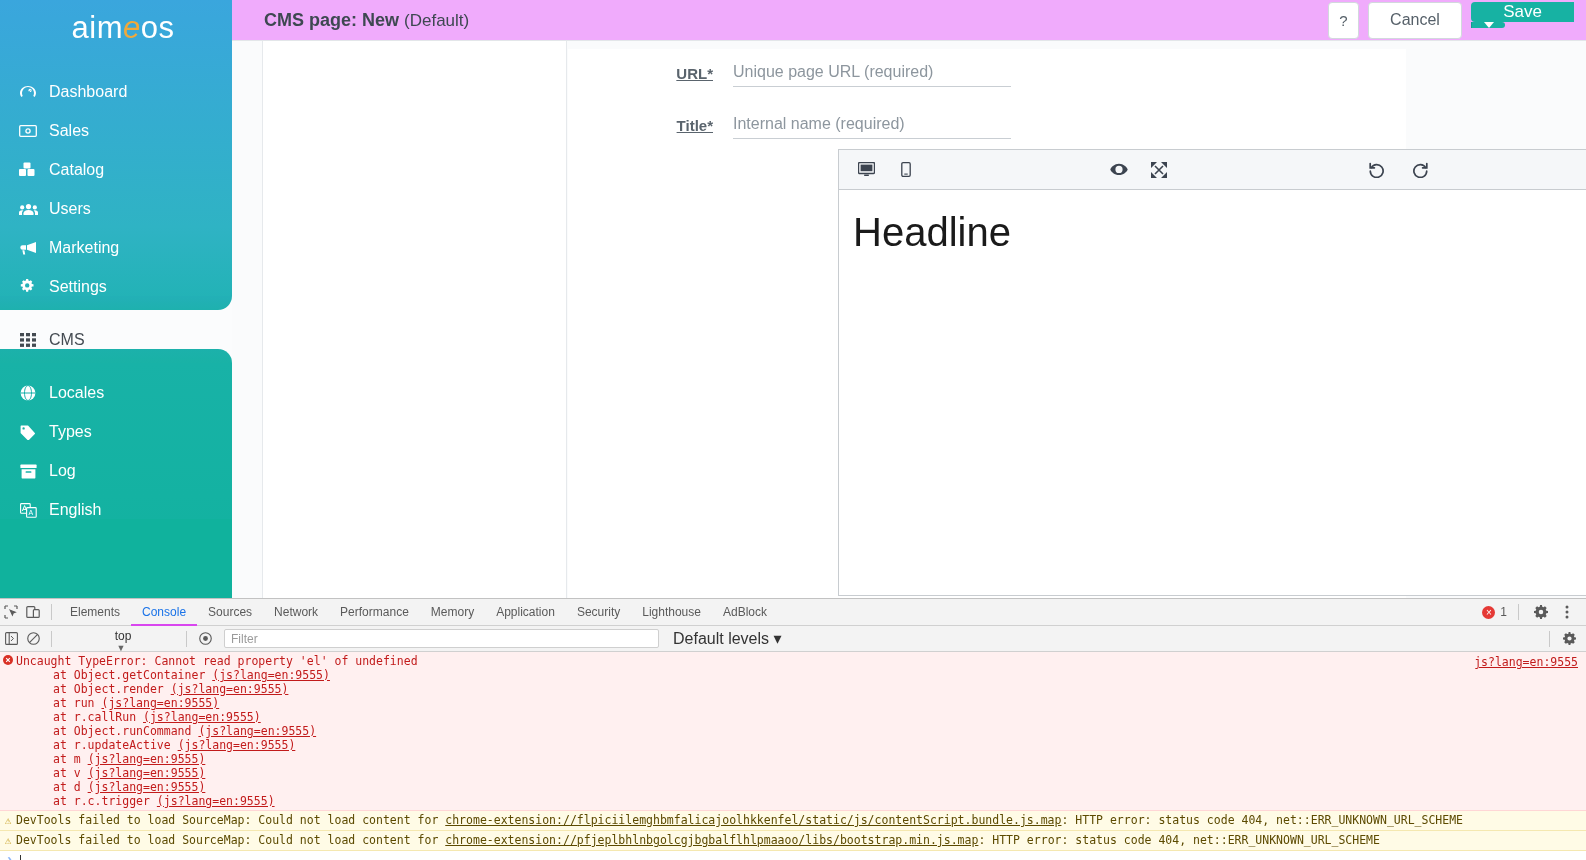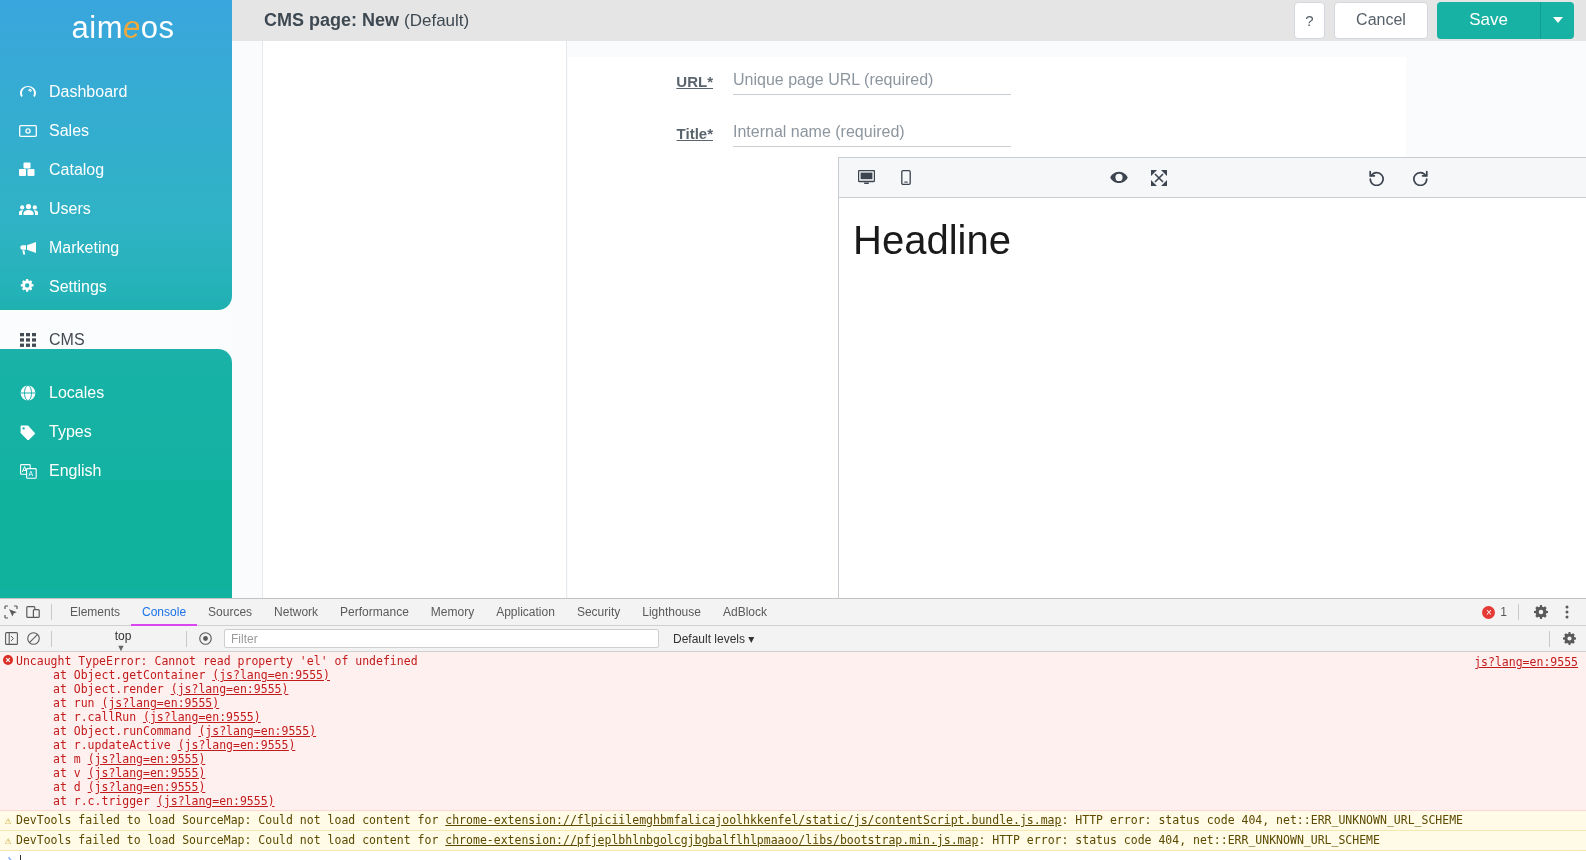--- a/index.html
+++ b/index.html
@@ -62,42 +62,42 @@
     border-top-right-radius: 18px;
   }
   #sidebar .navlist { padding-top: 6px; }
   #sidebar .lower { background: linear-gradient(180deg,#18b2a7 0%, #10b29d 100%); padding-bottom: 0; }
   #sidebar .filler { background: #10b29d; height: 108px; }
 
   
   #topbar {
     position: absolute; top: 0; left: 232px;
     width: 1354px; height: 41px;
-    background: #e5e5e5;
+    background: #f0abfc;
     border-bottom: 1px solid #e3e6e9;
     display: flex; align-items: center;
   }
   #topbar .title {
     margin-left: 32px;
     font-size: 18px; color: #3e4851; font-weight: 700;
   }
   #topbar .title .sub { font-weight: 400; font-size: 17px; color:#3e4851; }
   #topbar .actions {
     margin-left: auto; display: flex; align-items: center; gap: 9px;
     padding-right: 12px;
   }
   .btn {
     border: 1px solid #d2d8dd; background: #fff; color: #566069;
     border-radius: 4px; font-size: 16px;
     height: 37px; display: inline-flex; align-items: center; justify-content: center;
     cursor: pointer; font-family: "Liberation Sans", sans-serif;
   }
   .btn.help { width: 31px; font-size: 15px; }
   .btn.cancel { width: 94px; }
-  .btn-save-group { display: flex; height: 37px; }
+  .btn-save-group { display: flex; height: 37px; flex-direction: column; }
   .btn-save {
     background: #17b2a3; color: #fff; border: none;
     width: 103px; border-radius: 4px 0 0 4px;
     font-size: 17px; display:flex; align-items:center; justify-content:center;
     cursor: pointer;
   }
   .btn-save-caret {
     background: #17b2a3; color: #fff; border: none;
     border-left: 1px solid #0f9e91;
     width: 34px; border-radius: 0 4px 4px 0;
@@ -115,21 +115,21 @@
     background: #fafbfc;
   }
   #panel-left {
     position: absolute; left: 30px; top: 0;
     width: 305px; height: 557px;
     background: #ffffff;
     border-left: 1px solid #e6e9ec;
     border-right: 1px solid #e6e9ec;
   }
   #panel-main {
-    position: absolute; left: 336px; top: 16px;
+    position: absolute; left: 336px; top: 8px;
     width: 838px; height: 557px;
     background: #ffffff;
   }
 
   
   .form-row {
     display: flex; align-items: flex-end;
     padding-left: 40px; height: 52px;
   }
   .form-row .lbl {
@@ -226,21 +226,21 @@
   }
   .ctx-select .cv { flex: 1; }
   .ctx-select .ar { font-size: 9px; color: #666; padding-right: 4px; }
   .filter-input {
     flex: 0 0 435px; height: 19px; border: 1px solid #cfcfcf;
     background: #fff; border-radius: 2px; margin-left: 8px;
     font-size: 12px; padding: 0 6px; color: #333; outline: none;
     font-family: "Liberation Sans", sans-serif;
   }
   .filter-input::placeholder { color: #9a9a9a; }
-  .levels { margin-left: 14px; font-size: 12px; color: #333; cursor: pointer; }
+  .levels { margin-left: 14px; font-size: 16px; color: #333; cursor: pointer; }
   .fb-right { margin-left: auto; display:flex; align-items:center; padding-right: 6px; gap: 8px; }
   .fb-divider { width:1px; height:16px; background:#c9c9c9; }
 
   
   #console-rows { font-size: 11.5px; line-height: 14px; }
   .c-row { display: flex; padding: 2px 0 2px 0; position: relative; }
   .c-row.error { background: #fff0f0; border-bottom: 1px solid #ffd6d6; color: #c21b1b; }
   .c-row.warn  { background: #fffbe6; border-bottom: 1px solid #f5e8b0; color: #5c4a00; }
   .c-gutter { width: 16px; flex: 0 0 16px; display:flex; justify-content:center; padding-top:1px; }
   .c-body { flex: 1; white-space: pre; }
@@ -372,20 +372,30 @@
         <div class="nav-item">
           <span class="ico">
             <svg width="17" height="15" viewBox="0 0 17 15" fill="#fff">
                 <path d="M7.8.6H1.2C.8.6.6.9.6 1.2v6.6c0 .2 0 .4.2.5l6.9 6.9c.3.3.7.3 1 0l6.1-6.1c.3-.3.3-.7 0-1L8.3.8a.7.7 0 0 0-.5-.2zM3.6 4.6a1.2 1.2 0 1 1 0-2.4 1.2 1.2 0 0 1 0 2.4z"></path>
               </svg>
           </span>
           <span>Types</span>
         </div>
         <div class="nav-item">
           <span class="ico">
+            <svg width="17" height="15" viewBox="0 0 17 15" fill="#fff">
+                <rect x="0.4" y="0.6" width="16.2" height="3.5" rx=".6"></rect>
+                <path d="M1.6 5.3h13.8v8.5c0 .4-.3.6-.6.6H2.2a.6.6 0 0 1-.6-.6V5.3z"></path>
+                <rect x="5.6" y="7.3" width="5.8" height="1.4" rx=".5" fill="#19b1ab"></rect>
+              </svg>
+          </span>
+          <span>Log</span>
+        </div>
+        <div class="nav-item">
+          <span class="ico">
             <svg width="17" height="15" viewBox="0 0 17 15" fill="none" stroke="#fff" stroke-width="1.1">
                 <rect x="0.6" y="0.6" width="9.6" height="9.6" rx=".8"></rect>
                 <rect x="6.6" y="4.6" width="9.6" height="9.6" rx=".8" fill="#19b1ab"></rect>
                 <text x="8.4" y="12.4" font-size="7" fill="#fff" stroke="none" font-family="Liberation Sans">A</text>
                 <path d="M2.4 8L4.6 2.6 6.8 8M3.2 6.4h2.8" stroke-width="1"></path>
               </svg>
           </span>
           <span>English</span>
         </div>
         <div class="filler"></div>

